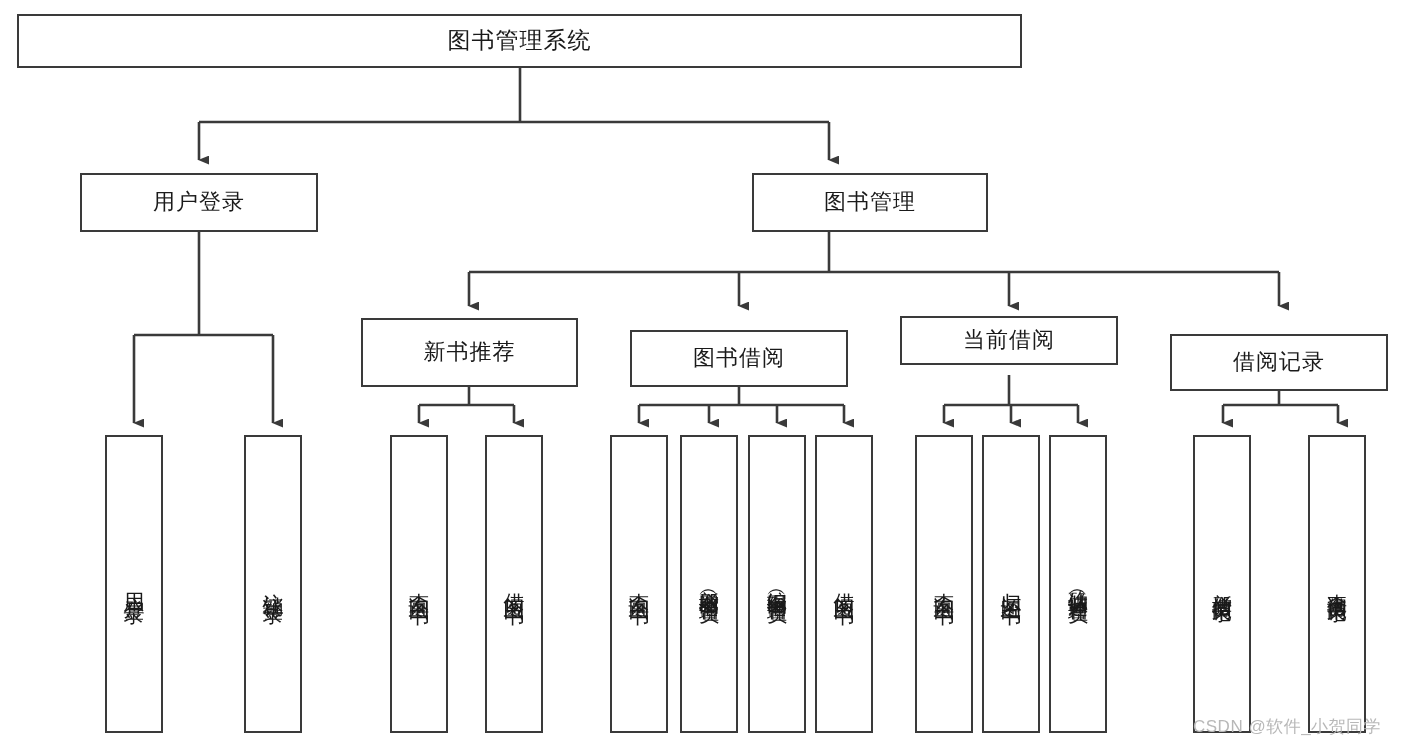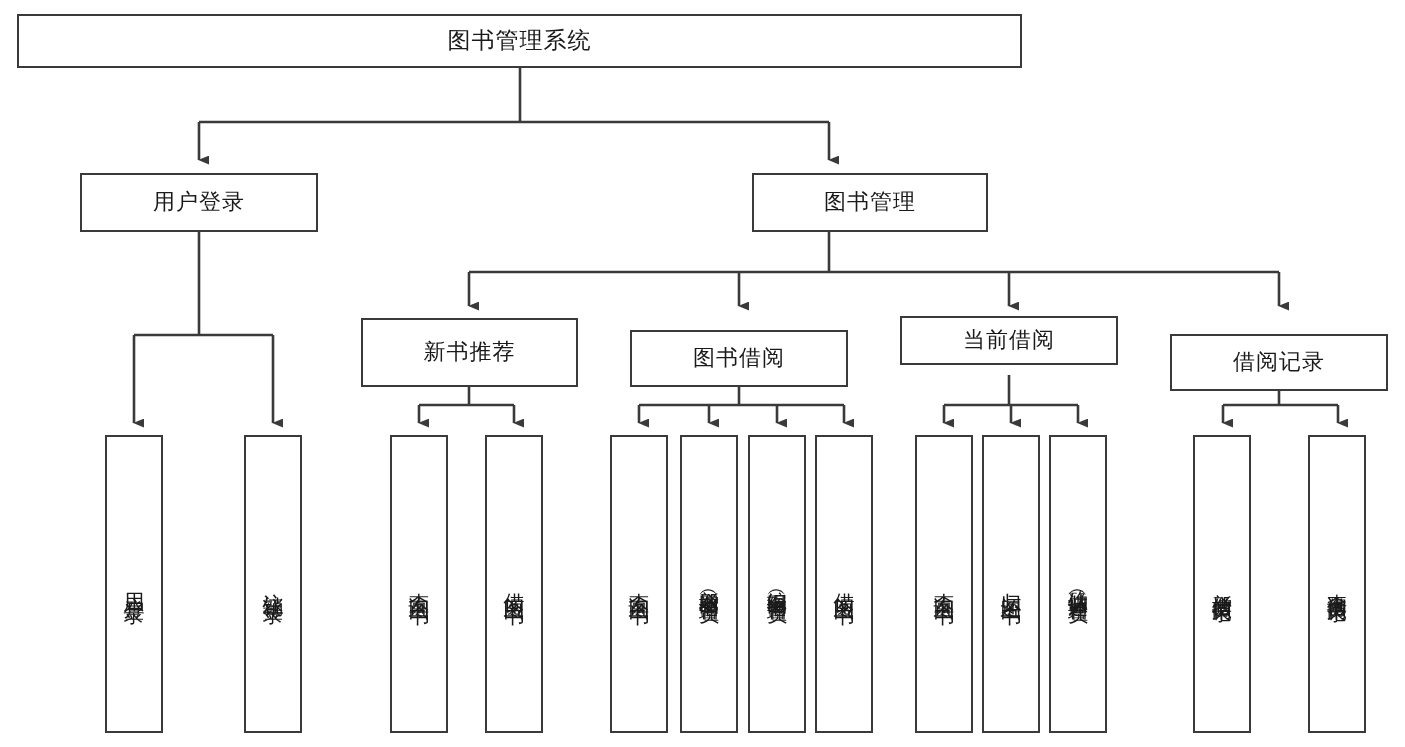--- a/index.html
+++ b/index.html
@@ -144,14 +144,15 @@
   <div class="node vert tall" style="left:748px; top:435px; width:58px; height:298px;">编辑图书（管理员）</div>
   <div class="node vert" style="left:815px; top:435px; width:58px; height:298px;">借阅图书</div>
 
   <div class="node vert" style="left:915px; top:435px; width:58px; height:298px;">查询图书</div>
   <div class="node vert" style="left:982px; top:435px; width:58px; height:298px;">归还图书</div>
   <div class="node vert tall" style="left:1049px; top:435px; width:58px; height:298px;">确认归还（管理员）</div>
 
   <div class="node vert tall" style="left:1193px; top:435px; width:58px; height:298px;">新增借阅记录</div>
   <div class="node vert tall" style="left:1308px; top:435px; width:58px; height:298px;">查询借阅记录</div>
 
+  <div class="watermark" style="left:1193px; top:715px;">CSDN @软件_小贺同学</div>
 
 </div>
 
 </body></html>

